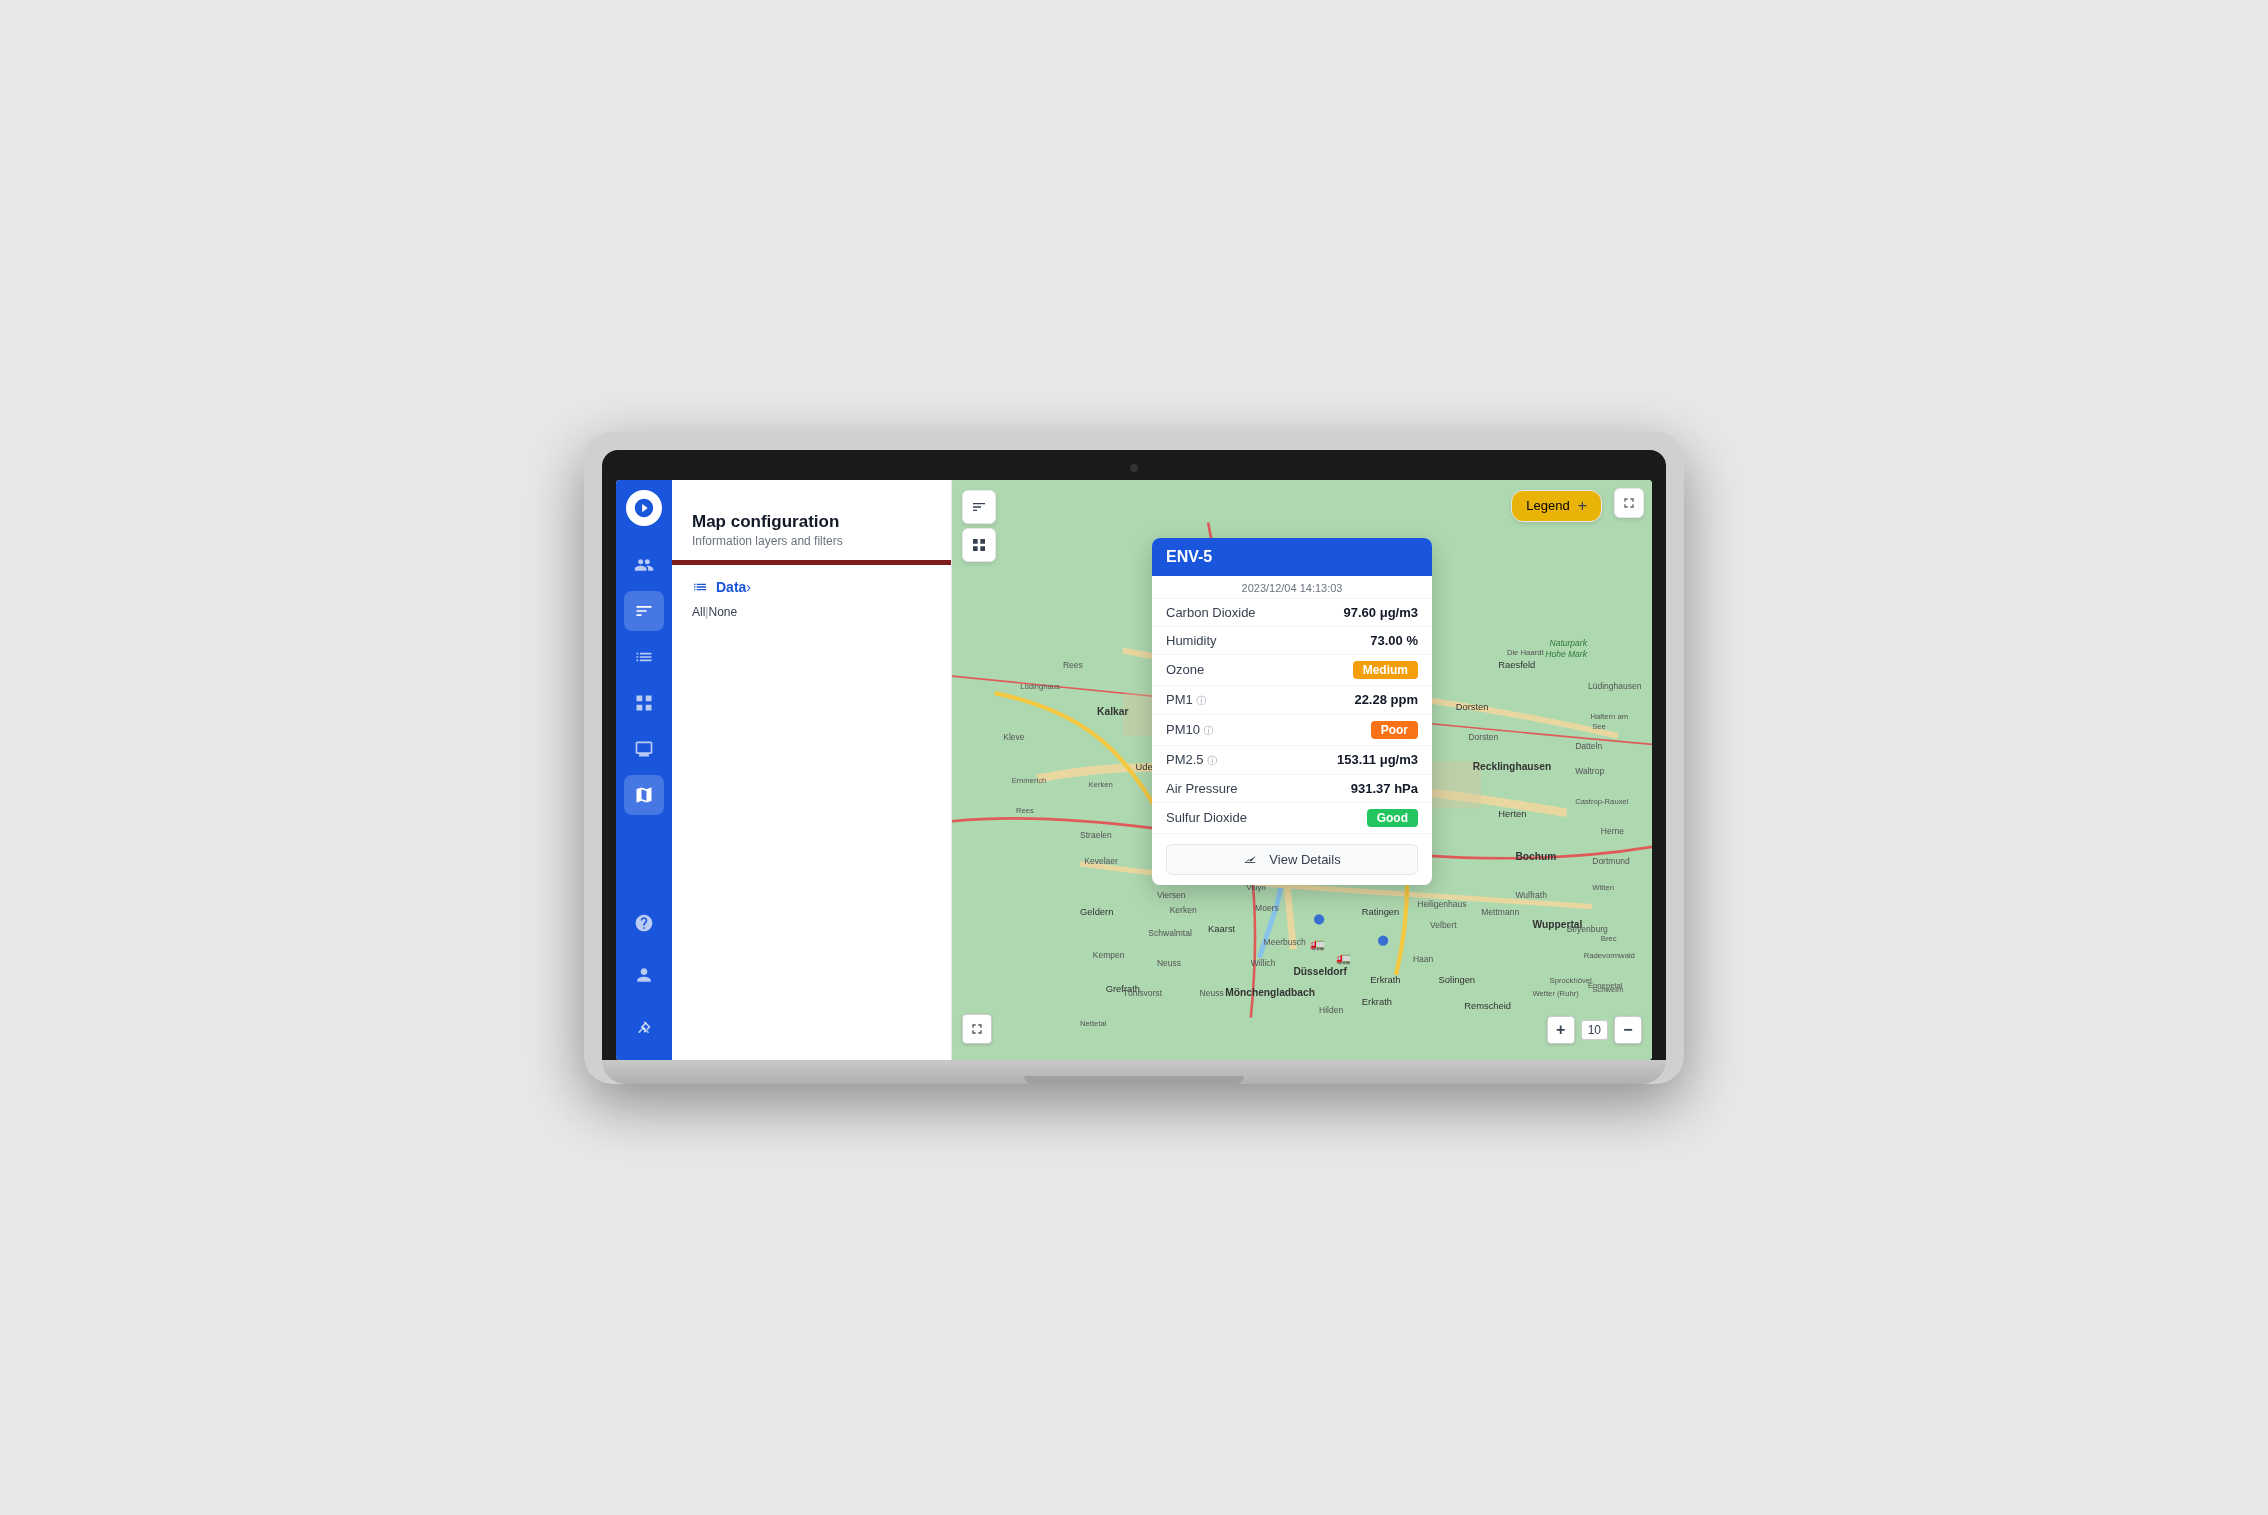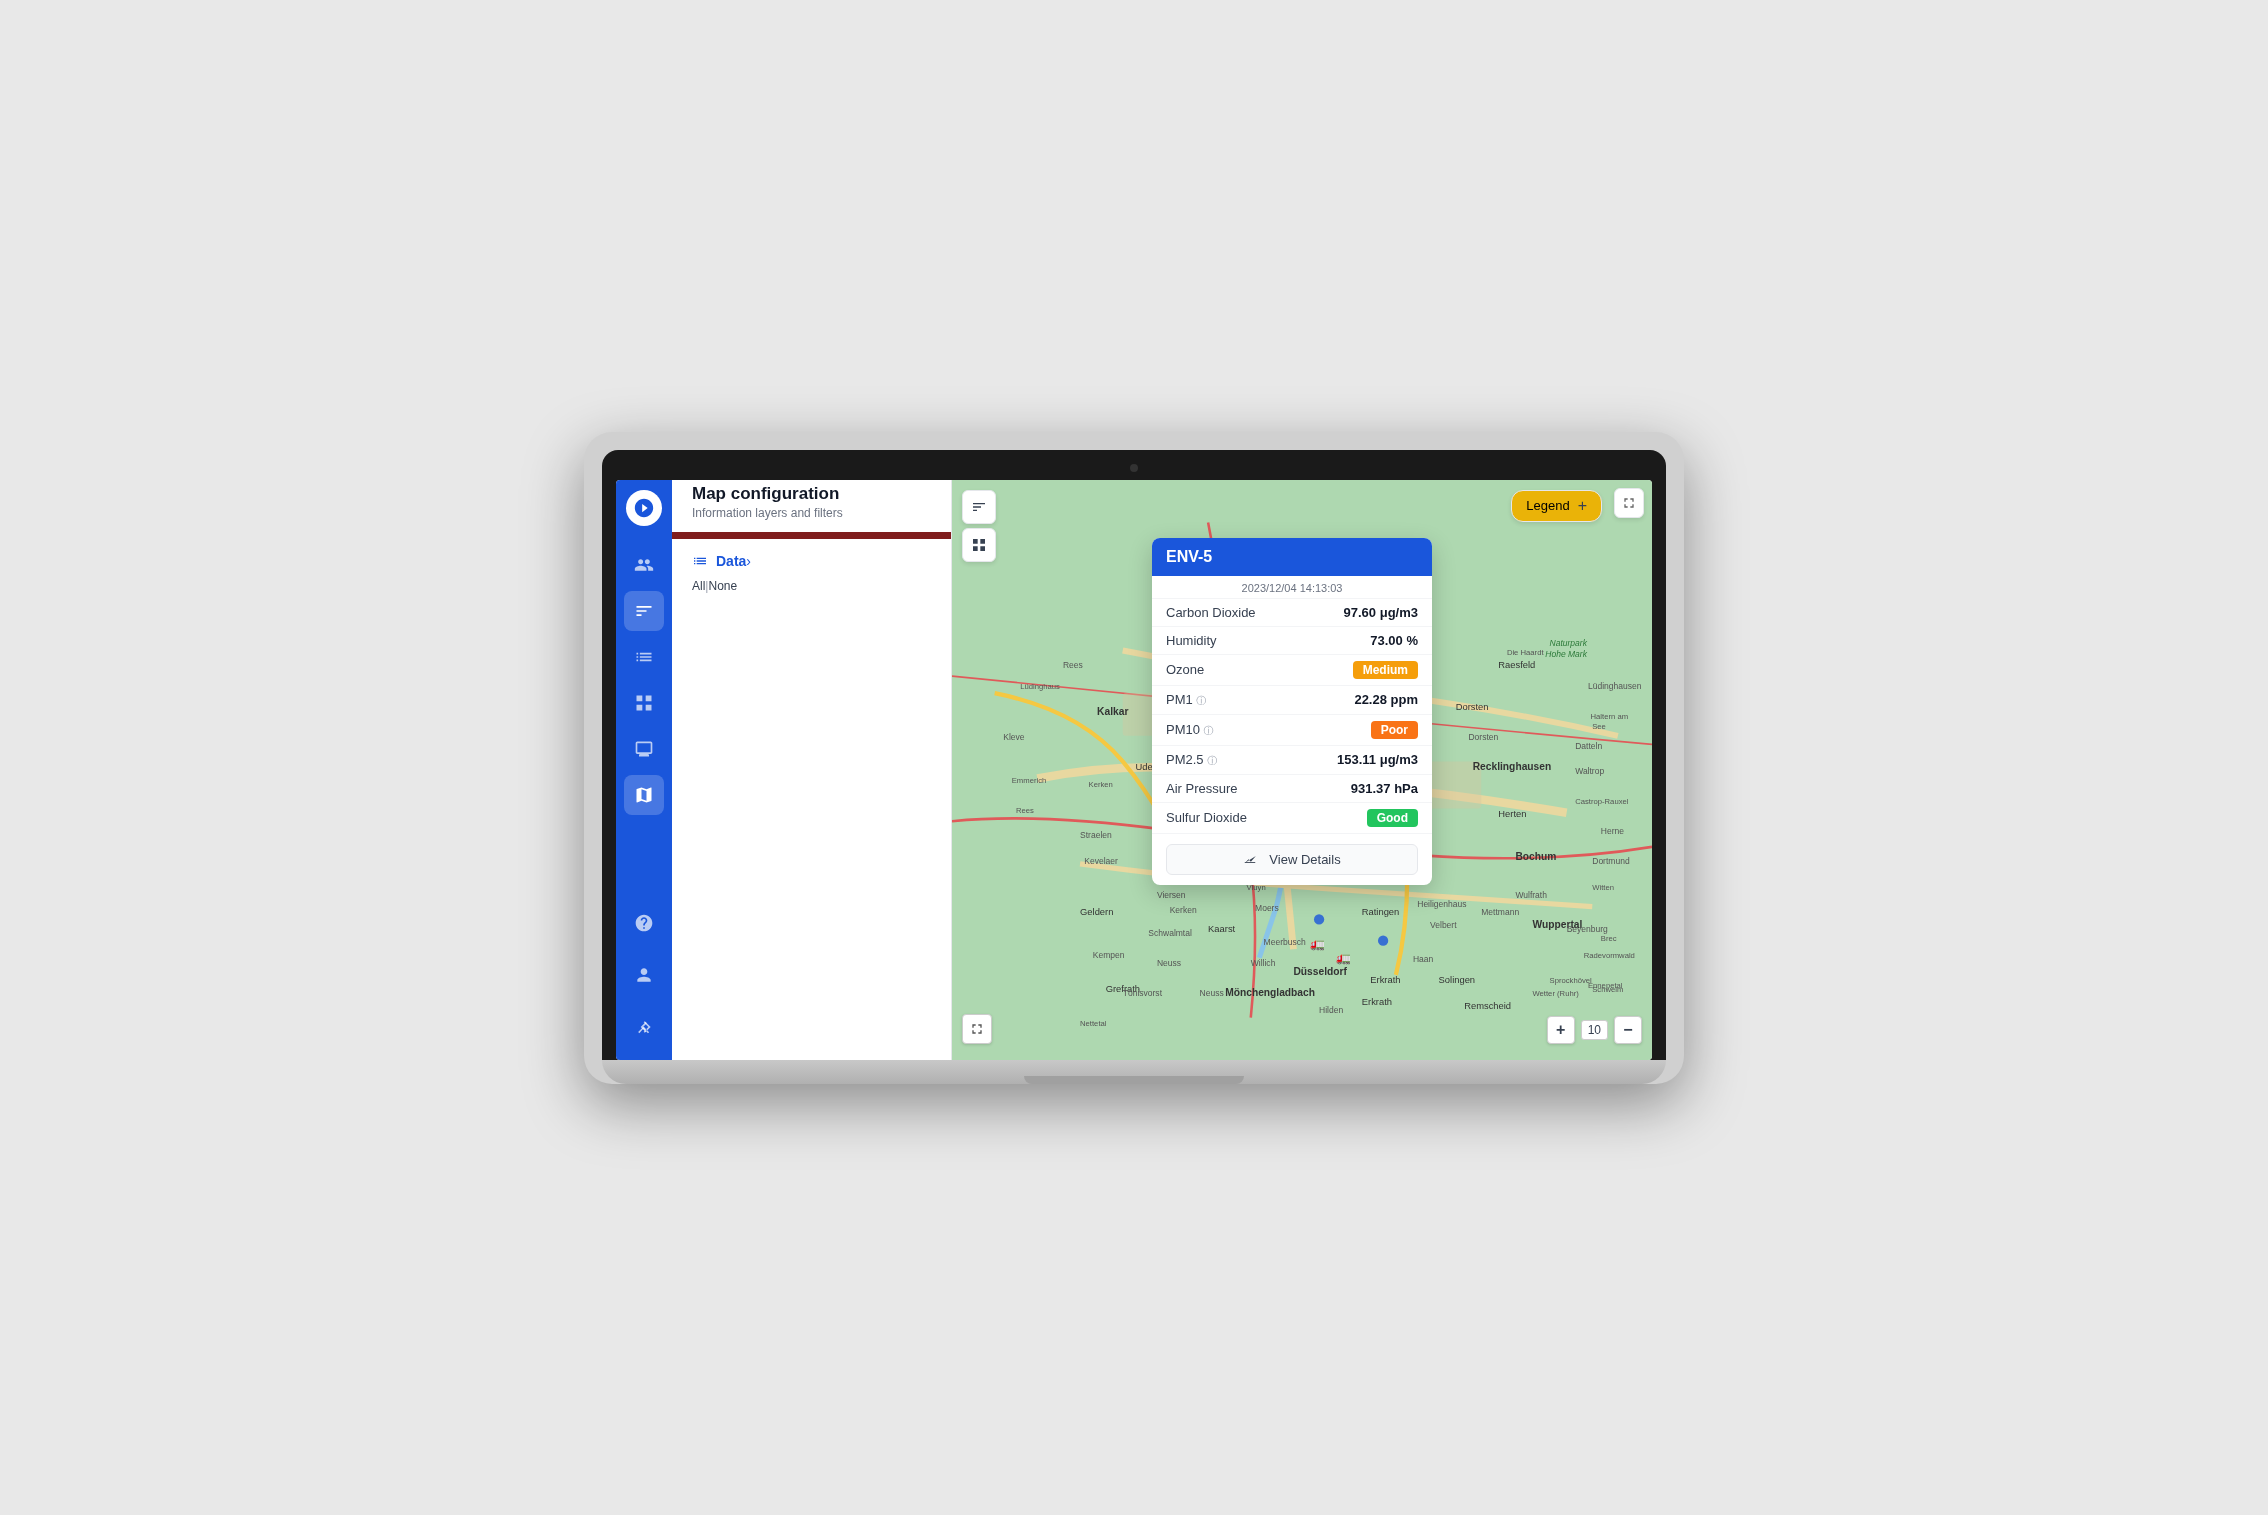--- a/index.html
+++ b/index.html
@@ -105,22 +105,22 @@
     .sidebar {
       width: 280px;
       background: #fff;
       border-right: 1px solid #e5e7eb;
       display: flex;
       flex-direction: column;
       flex-shrink: 0;
       overflow-y: auto;
     }
     .sidebar-header {
-      padding: 4px 20px 12px;
-      border-bottom: 7px solid #7f1d1d;
+      padding: 32px 20px 12px;
+      border-bottom: 5px solid #7f1d1d;
     }
     .sidebar-title {
       font-size: 17px;
       font-weight: 700;
       color: #111827;
     }
     .sidebar-subtitle {
       font-size: 12px;
       color: #6b7280;
       margin-top: 2px;

